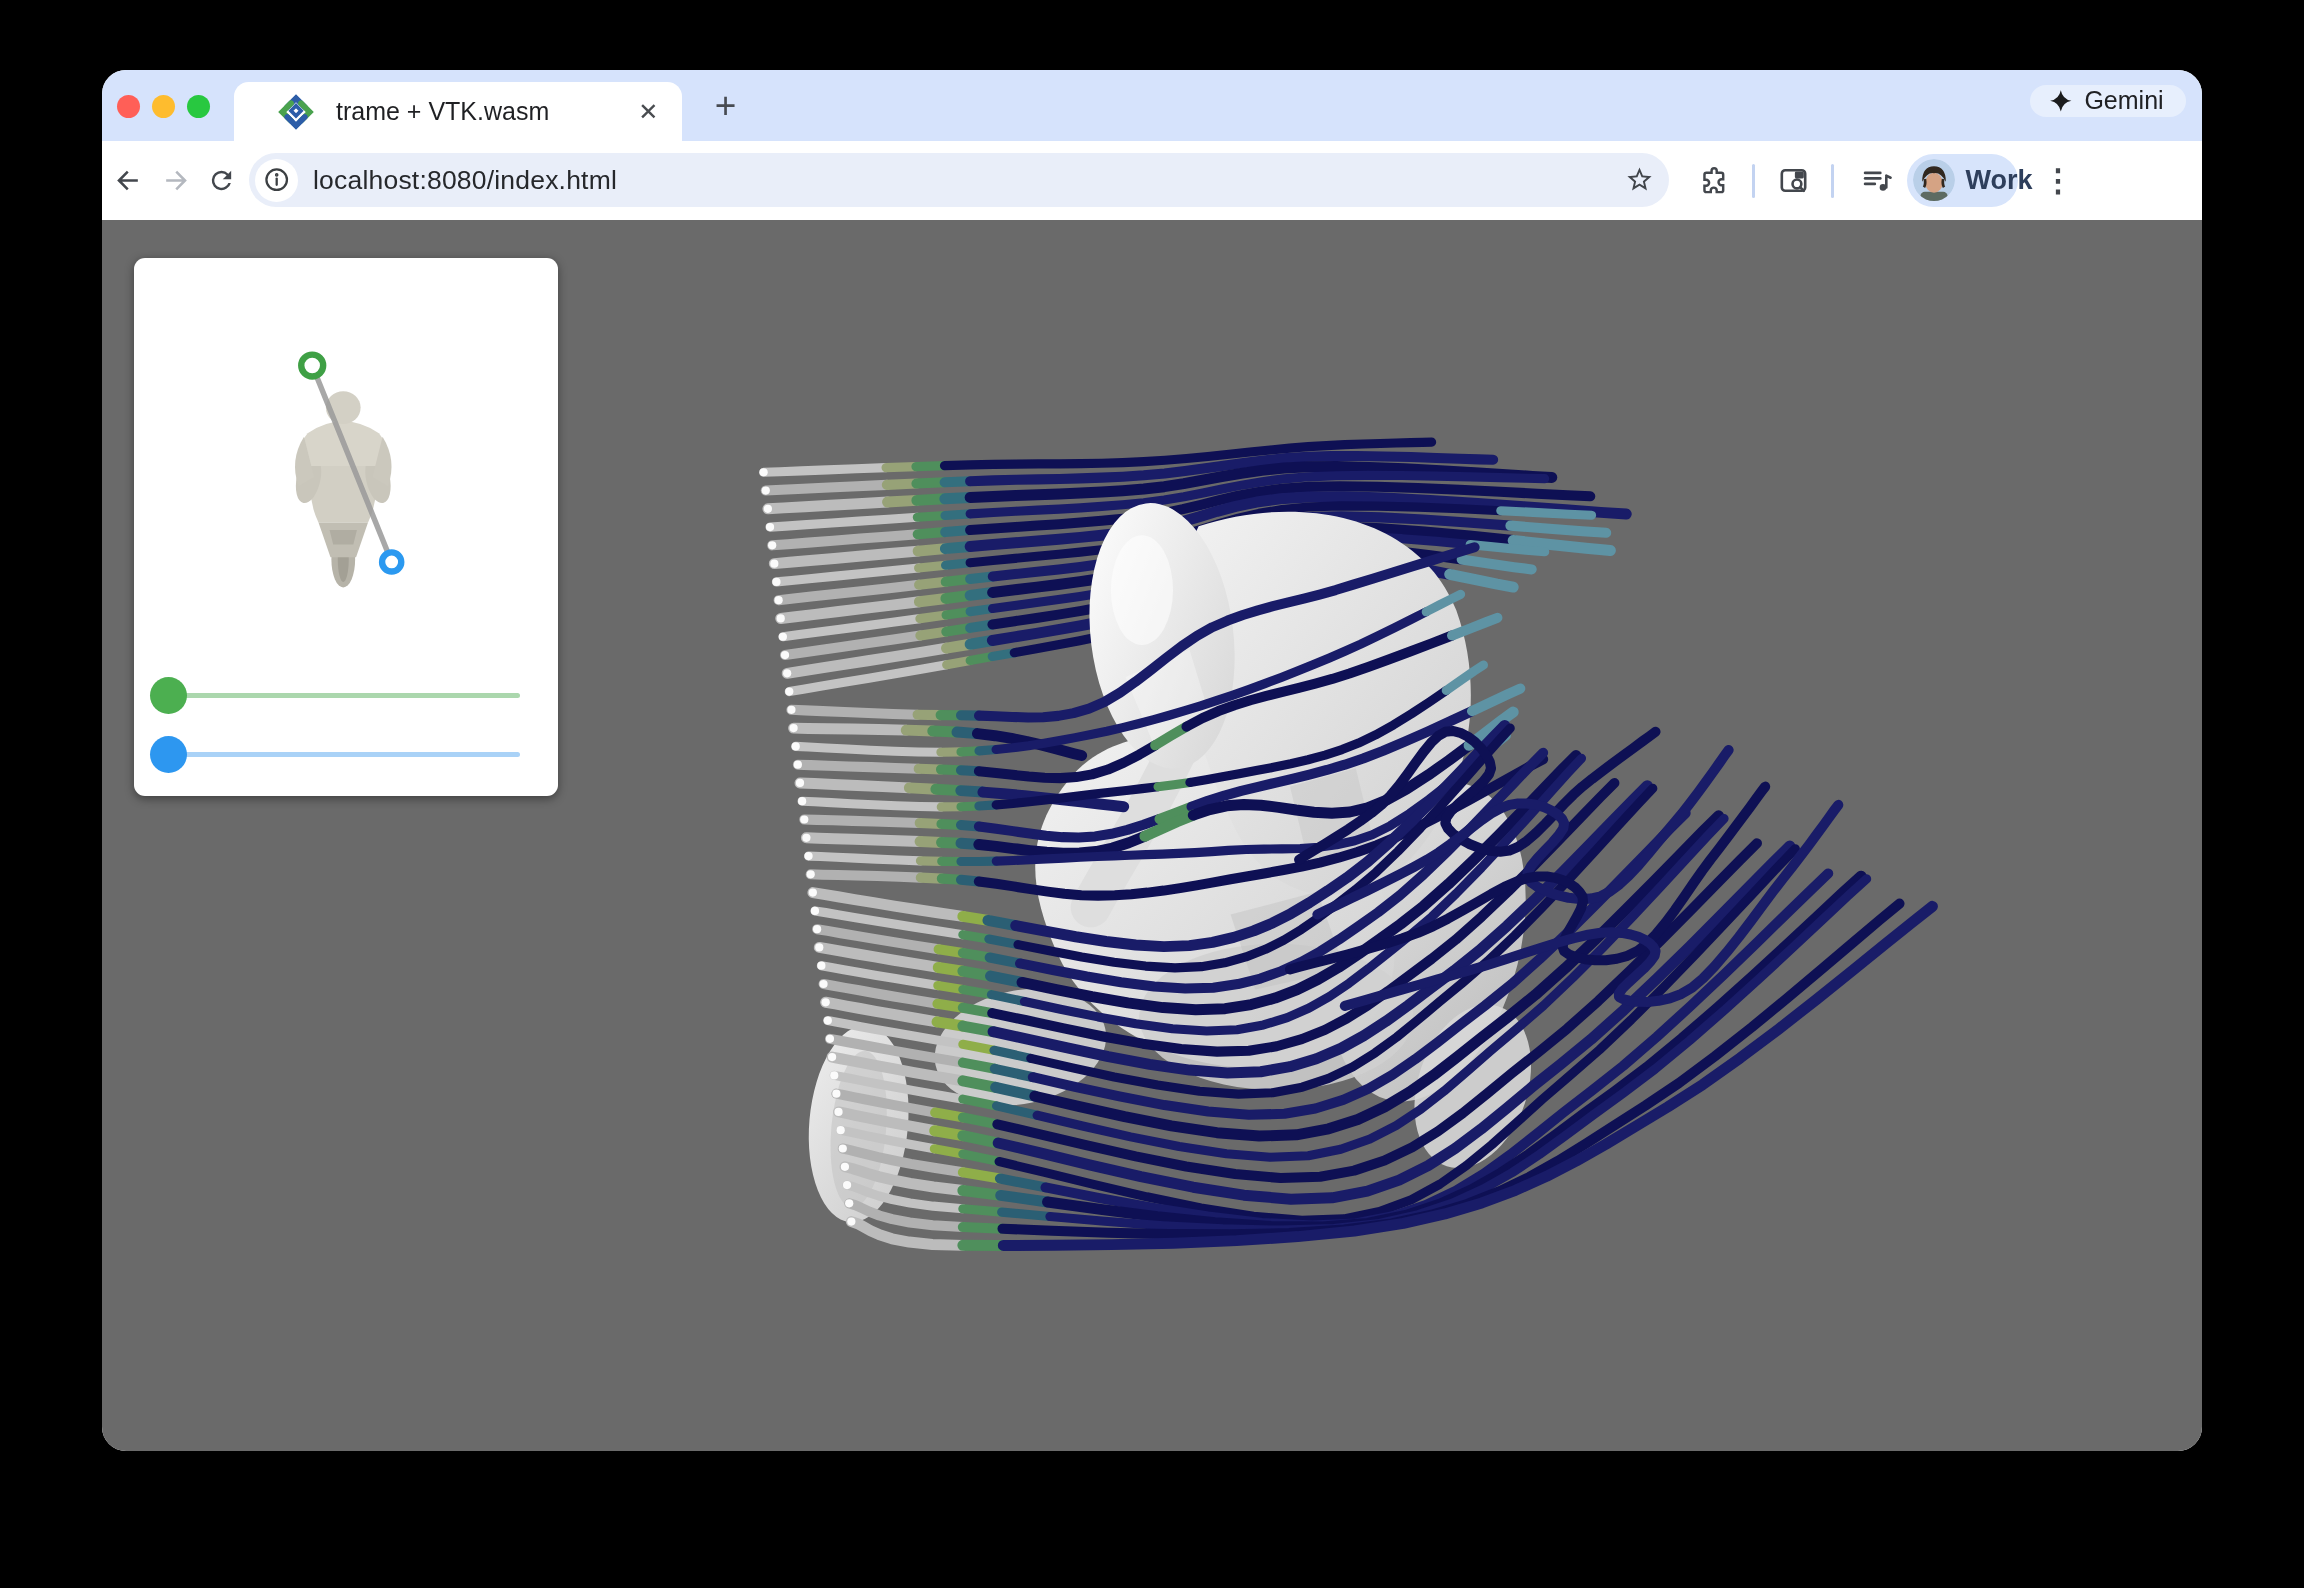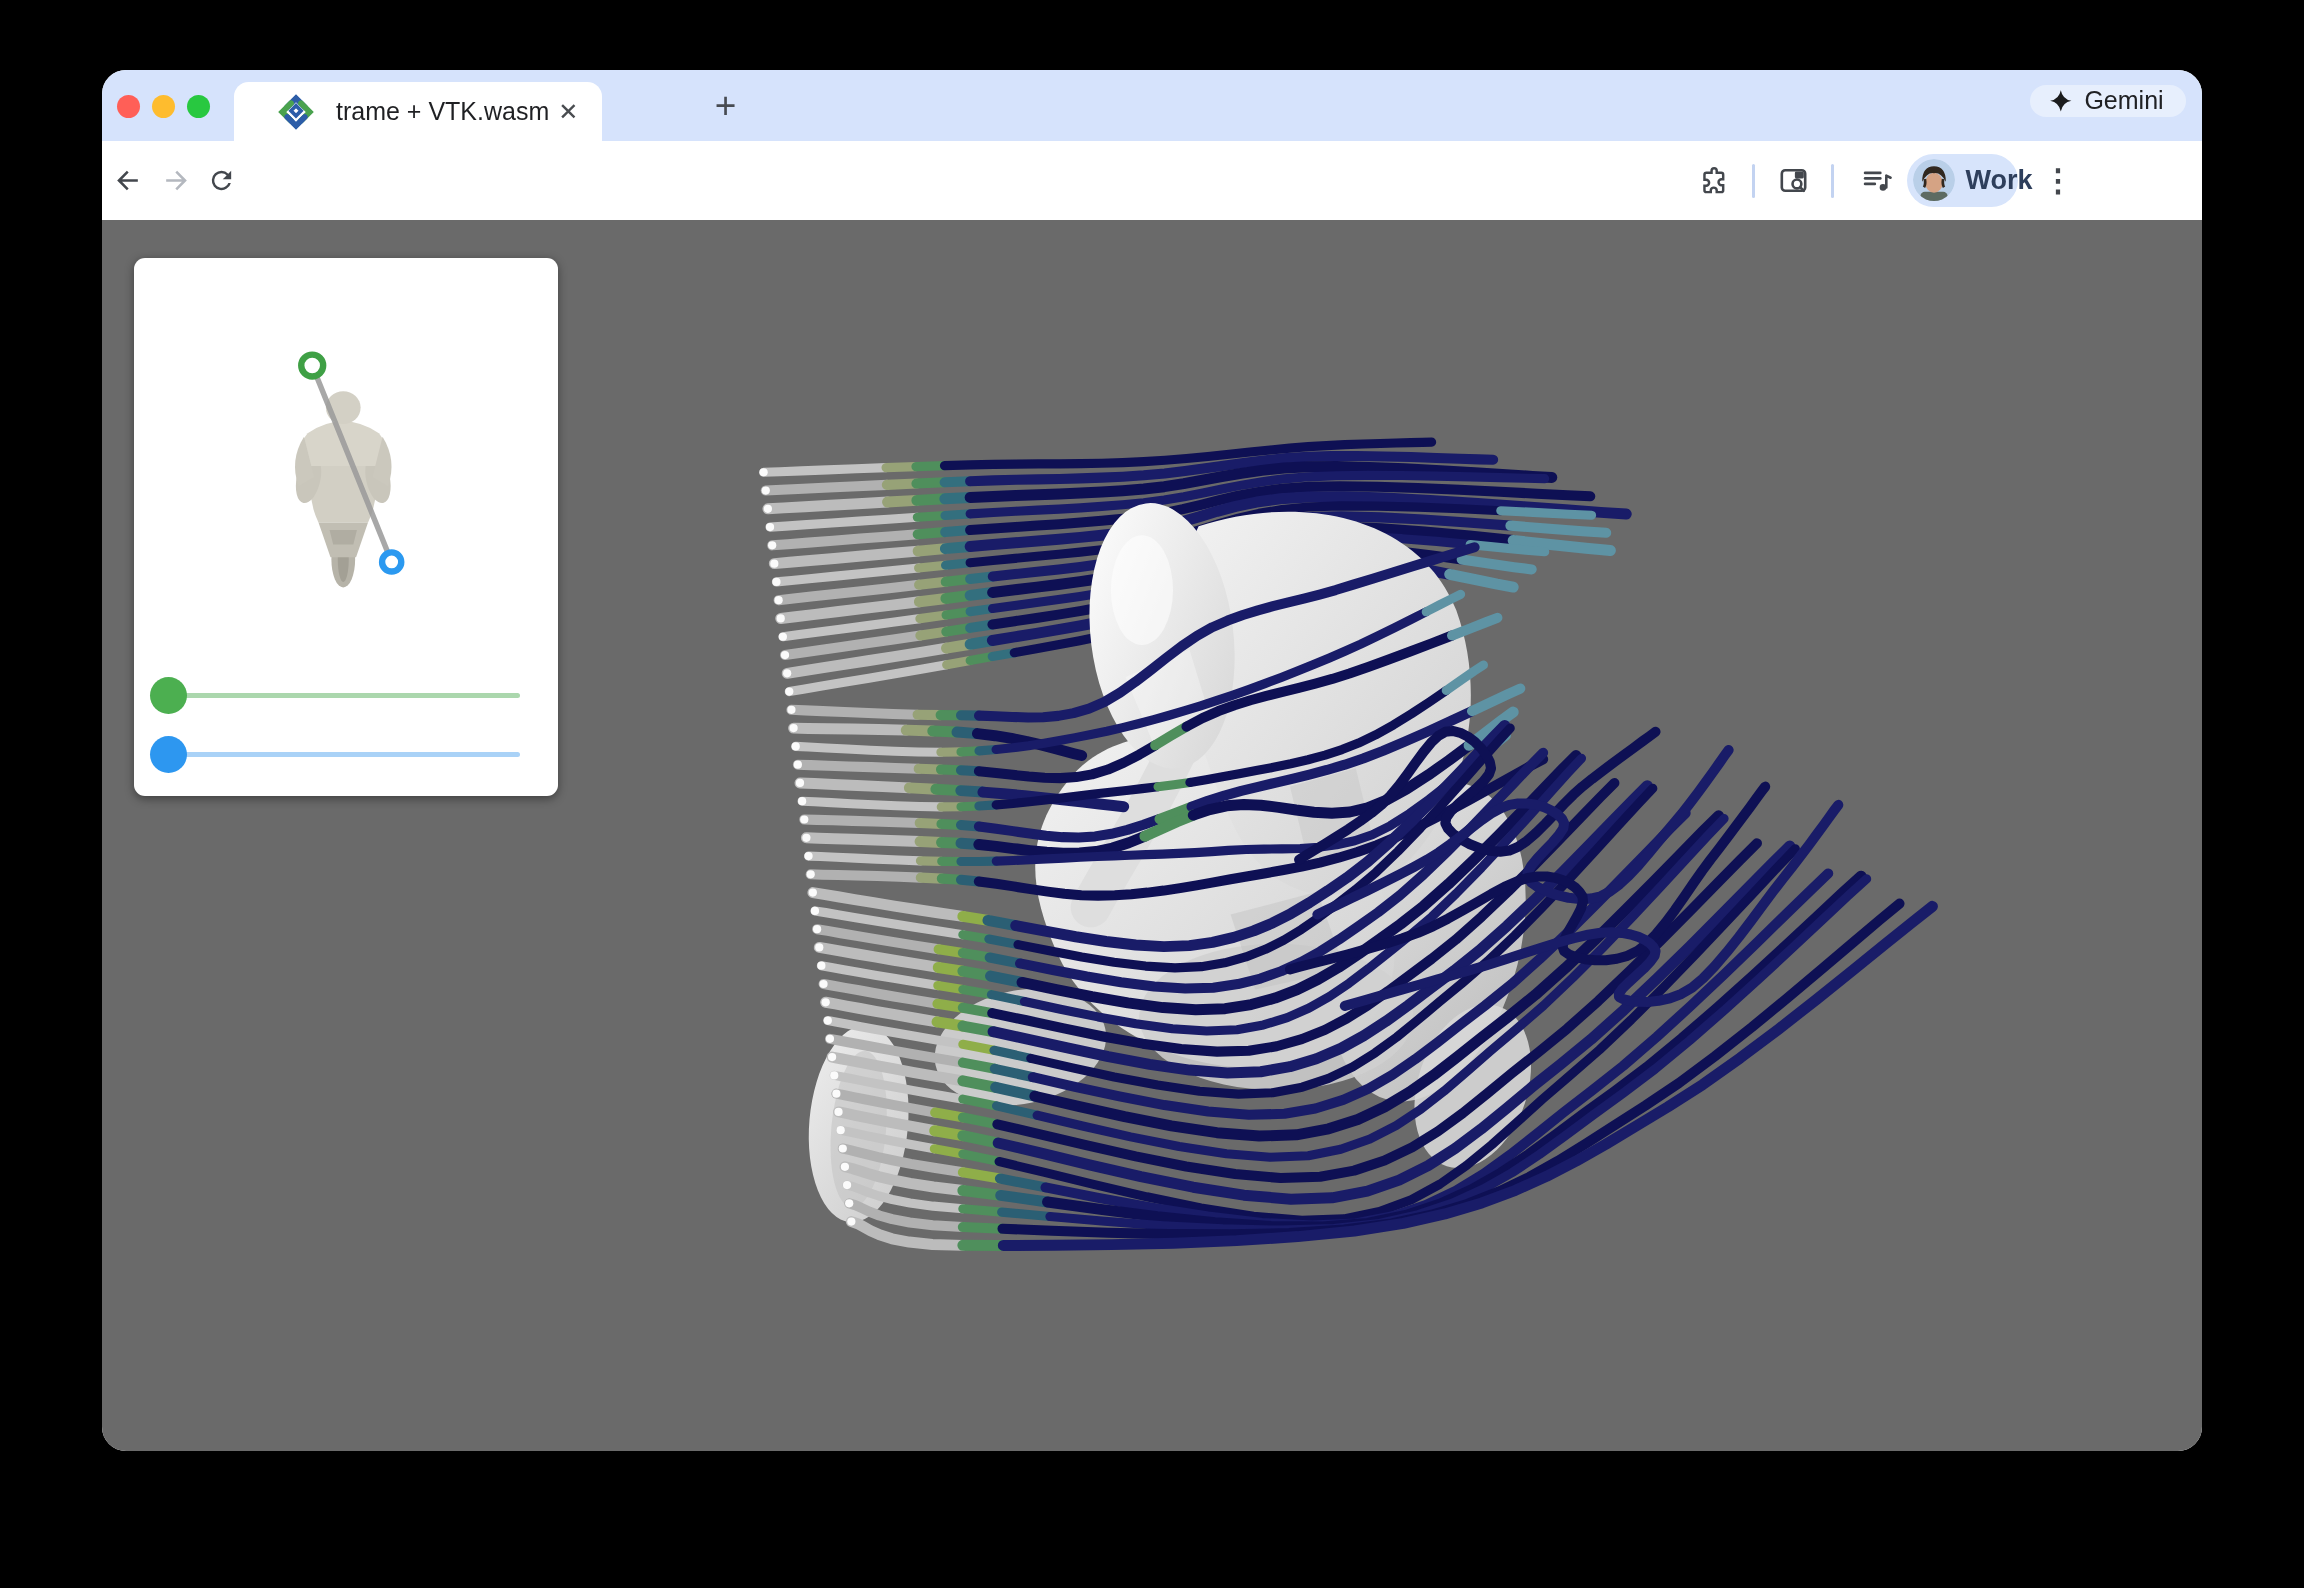--- a/index.html
+++ b/index.html
@@ -2,21 +2,21 @@
 <html style="--tabstrip: #d6e3fc; --toolbar: #ffffff; --urlpill: #e9eef9; --pillblue: #d7e4fb; --accenttext: #2e3f5c;font-size:14.6px"><head>
 <meta charset="utf-8">
 <style>
   html,body{margin:0;padding:0;background:#000;}
   body{width:2304px;height:1588px;position:relative;font-family:"Liberation Sans",sans-serif;overflow:hidden;}
   .window{position:absolute;left:102px;top:70px;width:2100px;height:1381px;border-radius:24px;overflow:hidden;background:#fff;box-shadow:0 27.4px 73px rgba(0,0,0,.6);}
   
   .tabstrip{position:relative;height:71px;background:var(--tabstrip,#d6e3fc);}
   .traffic{position:absolute;left:14.6px;top:25px;display:flex;gap:12px;}
   .traffic-dot{width:23px;height:23px;border-radius:50%;}
-  .tab{position:absolute;left:132px;top:12px;width:368px;height:59px;background:#fff;border-radius:14.6px 14.6px 0 0;display:flex;align-items:center;padding:0 18.3px 0 42px;box-sizing:border-box;}
+  .tab{position:absolute;left:132px;top:12px;width:448px;height:59px;background:#fff;border-radius:14.6px 14.6px 0 0;display:flex;align-items:center;padding:0 18.3px 0 42px;box-sizing:border-box;}
   .tab-title{font-size:25px;color:#1f2023;margin-left:20px;white-space:nowrap;flex:1;}
   .tab-close{margin-left:auto;width:31px;height:31px;display:flex;align-items:center;justify-content:center;font-size:24px;color:#494c50;border-radius:50%;}
   .newtab{position:absolute;left:596px;top:8.2px;width:55px;height:55px;display:flex;align-items:center;justify-content:center;font-size:37px;font-weight:300;color:#474b52;}
   .gemini{position:absolute;right:16.4px;top:14.6px;height:32px;border-radius:22px;background:#e7effd;display:flex;align-items:center;gap:11px;padding:0 22px 0 18.3px;}
   .gemini-label{font-size:25px;color:#202124;}
   
   .toolbar{position:relative;height:79px;background:var(--toolbar,#ffffff);}
   .tool-btn{position:absolute;top:19px;width:40px;height:40px;display:flex;align-items:center;justify-content:center;color:#43474d;}
   .url-pill{position:absolute;left:147px;top:12px;width:1420px;height:54px;border-radius:27.4px;background:var(--urlpill,#e9eef9);display:flex;align-items:center;}
   .info-circle{position:absolute;left:6.4px;top:5.5px;width:43px;height:43px;border-radius:50%;background:#fff;display:flex;align-items:center;justify-content:center;}
@@ -79,20 +79,35 @@
     </div>
     <div class="tool-btn" style="left:54px">
       <svg width="31" height="31" viewBox="0 0 24 24" fill="#b4b8bf" style="transform:scaleX(-1)">
           <path d="M20 11H7.8l5.1-5.1L11.5 4.5 4 12l7.5 7.5 1.4-1.4L7.8 13H20z"></path>
         </svg>
     </div>
     <div class="tool-btn" style="left:99px">
       <svg width="29" height="29" viewBox="0 0 24 24" fill="#43474d">
           <path d="M17.65 6.35A7.95 7.95 0 0 0 12 4a8 8 0 1 0 7.73 10h-2.08A6 6 0 1 1 12 6c1.66 0 3.14.69 4.22 1.78L13 11h7V4l-2.35 2.35z"></path>
         </svg>
+    </div>
+    <div class="url-pill">
+      <div class="info-circle">
+        <svg width="27.4" height="27.4" viewBox="0 0 24 24" fill="none" stroke="#3c4043" stroke-width="2">
+            <circle cx="12" cy="12" r="9"></circle>
+            <line x1="12" y1="11" x2="12" y2="16.5" stroke-linecap="round"></line>
+            <circle cx="12" cy="7.8" r="0.6" fill="#3c4043"></circle>
+          </svg>
+      </div>
+      <span class="url-text">localhost:8080/index.html</span>
+      <div class="pill-star">
+        <svg width="29" height="29" viewBox="0 0 24 24" fill="#41454b">
+            <path d="M22 9.24l-7.19-.62L12 2 9.19 8.62 2 9.24l5.46 4.73L5.82 21 12 17.27 18.18 21l-1.63-7.03L22 9.24zM12 15.4l-3.76 2.27 1-4.28-3.32-2.88 4.38-.38L12 6.1l1.71 4.04 4.38.38-3.32 2.88 1 4.28L12 15.4z"></path>
+          </svg>
+      </div>
     </div>
     <div class="tool-btn" style="left:1591px">
       <svg width="31" height="31" viewBox="0 0 24 24" fill="none" stroke="#43474d" stroke-width="1.9">
           <path d="M10.5 4.5a2 2 0 0 1 4 0V6H18a1.5 1.5 0 0 1 1.5 1.5V11h-1.3a2.3 2.3 0 0 0 0 4.6h1.3v3.9A1.5 1.5 0 0 1 18 21h-3.5v-1.2a2.3 2.3 0 0 0-4.6 0V21H6.5A1.5 1.5 0 0 1 5 19.5V16H6.3a2.3 2.3 0 0 0 0-4.6H5V7.5A1.5 1.5 0 0 1 6.5 6h4z"></path>
         </svg>
     </div>
     <div class="vsep" style="left:1650px"></div>
     <div class="tool-btn" style="left:1671px">
       <svg width="33" height="33" viewBox="0 0 24 24" fill="none" stroke="#43474d" stroke-width="1.9">
         <rect x="3.5" y="4.5" width="17" height="15" rx="2.5"></rect>

